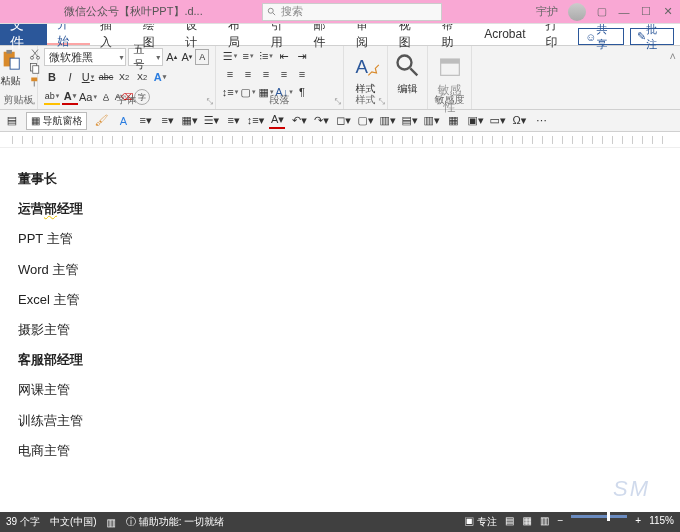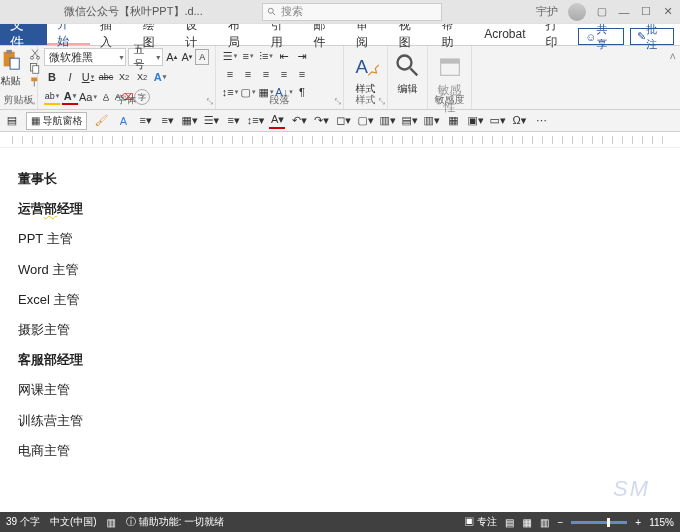--- a/index.html
+++ b/index.html
@@ -1,18 +1,18 @@
 <!DOCTYPE html>
 <html><head>
 <meta charset="utf-8">
 <style>
 * { margin:0; padding:0; box-sizing:border-box; font-family:"Microsoft YaHei","微软雅黑",sans-serif; }
 body { width:680px; height:532px; background:#fff; overflow:hidden; font-size:11px; color:#333; position:relative; }
 
-.titlebar { height:24px; background:#e5e5e5; display:flex; align-items:center; padding:0 8px; border-bottom:1px solid #e0e0e0; position:relative; }
+.titlebar { height:24px; background:#f9a8d4; display:flex; align-items:center; padding:0 8px; border-bottom:1px solid #e0e0e0; position:relative; }
 .titlebar .doc-title { margin-left:56px; color:#555; font-size:11px; }
 .titlebar .search { position:absolute; left:262px; width:180px; height:18px; border:1px solid #ccc; background:#f8f8f8; display:flex; align-items:center; padding:0 4px; font-size:11px; color:#888; }
 .titlebar .search svg { width:10px; height:10px; margin-right:4px; }
 .titlebar .right { position:absolute; right:6px; display:flex; align-items:center; gap:10px; color:#666; }
 .titlebar .avatar { width:18px; height:18px; border-radius:50%; background:linear-gradient(#ccc,#aaa); }
 .titlebar .winbtn { width:12px; height:12px; display:inline-flex; align-items:center; justify-content:center; cursor:pointer; }
 
 .tabs { height:22px; background:#fff; display:flex; align-items:flex-end; padding-left:0; border-bottom:1px solid #d0d0d0; }
 .tabs .file-tab { background:#2b579a; color:#fff; padding:0 10px; height:22px; display:flex; align-items:center; font-size:14px; }
 .tabs .tab { padding:0 10px; height:22px; display:flex; align-items:center; font-size:12px; color:#333; cursor:pointer; }
@@ -54,21 +54,21 @@
 
 .ruler { height:16px; background:#fff; border-bottom:1px solid #eee; position:relative; font-size:7px; color:#888; }
 .ruler-marks { position:absolute; left:12px; right:12px; top:4px; height:8px; background:repeating-linear-gradient(to right,#ccc 0,#ccc 1px,transparent 1px,transparent 10px); }
 
 .doc-area { height:346px; background:#fff; padding:22px 0 0 18px; overflow:hidden; }
 .doc-line { font-size:13px; color:#222; line-height:1.4; margin-bottom:12px; }
 .doc-line.bold { font-weight:700; }
 .squiggle { text-decoration: underline wavy #e8c000 1px; text-underline-offset:2px; }
 
 .statusbar { position:absolute; bottom:0; left:0; right:0; height:20px; background:#404040; color:#fff; display:flex; align-items:center; padding:0 6px; font-size:10px; gap:10px; }
-.statusbar .sb-right { margin-left:auto; display:flex; align-items:center; gap:8px; }
+.statusbar .sb-right { margin-left:auto; display:flex; align-items:flex-start; gap:8px; }
 .statusbar .zoom-track { width:56px; height:3px; background:#6a8bc0; position:relative; }
 .statusbar .zoom-track::before { content:""; position:absolute; left:36px; top:-3px; width:3px; height:9px; background:#fff; }
 
 .watermark { position:absolute; right:30px; bottom:30px; font-size:22px; color:rgba(120,150,200,0.35); letter-spacing:2px; pointer-events:none; font-style:italic; }
 
 svg { fill:#555; }
 .blue-fill { fill:#2b579a; }
 .orange-fill { fill:#d98a2b; }
 .underline-red { border-bottom:2px solid #c00; }
 .underline-yellow { border-bottom:2px solid #ffc000; }

